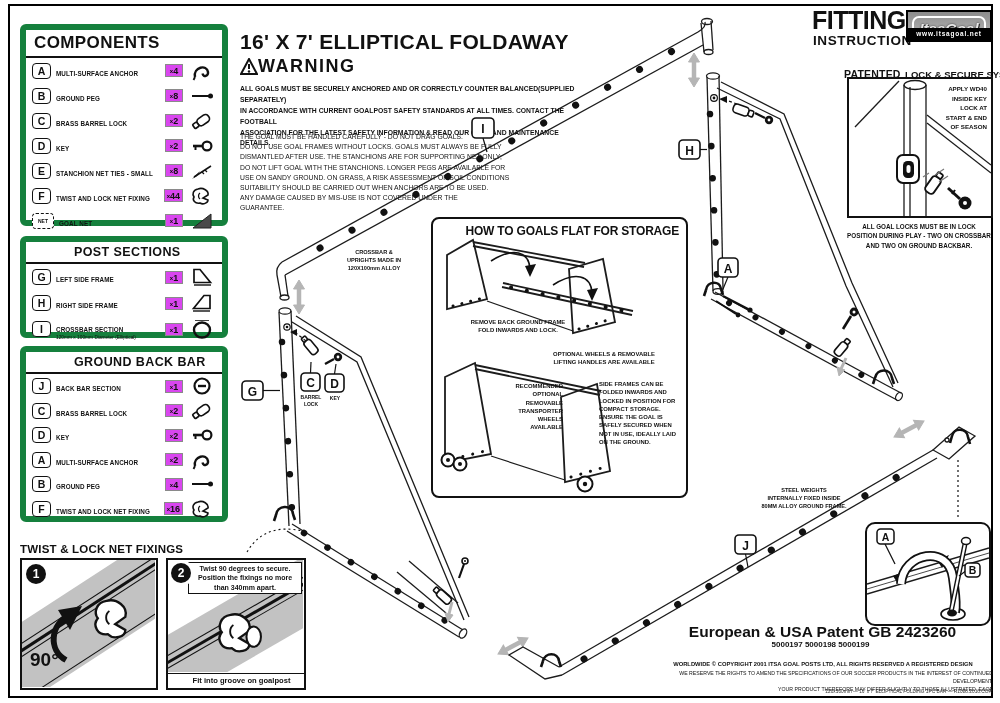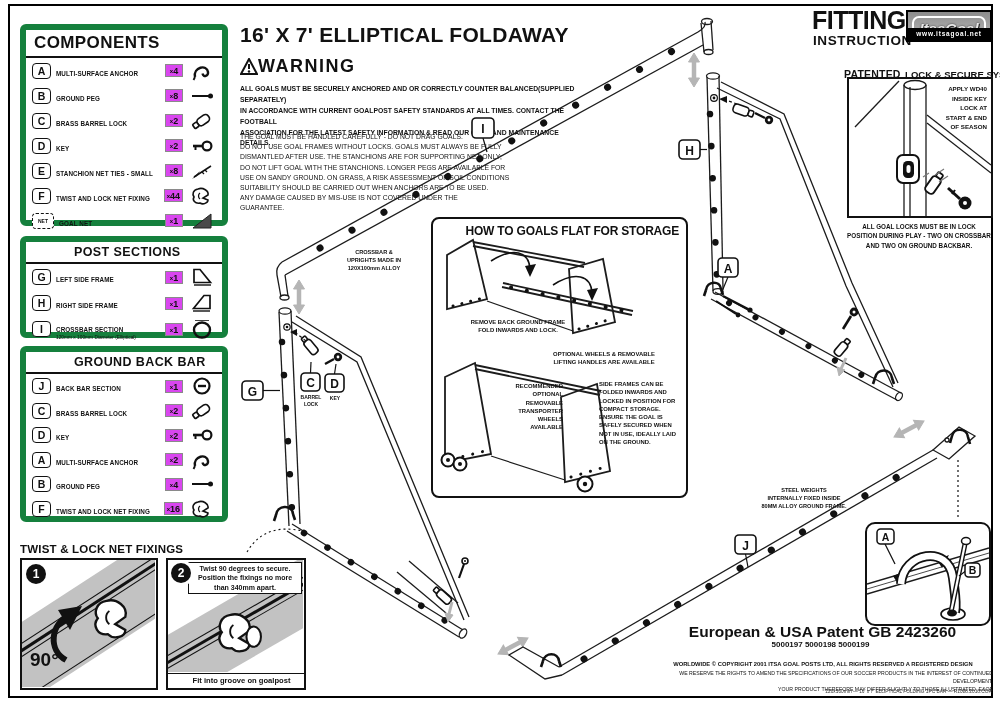--- a/index.html
+++ b/index.html
@@ -23,21 +23,21 @@
   .lbl { flex:1; line-height:1.1; }
   .lbl b { font-size:6.3px; font-weight:700; letter-spacing:.1px; }
   .sub { display:block; font-size:4.8px; font-style:normal; }
   .sub:empty { display:none; }
   .qty { display:block; min-width:18px; padding:0 2px; height:13px; line-height:12px; text-align:center;
          border:1.4px solid #8a8a8a; background:#d946ef; font-weight:800; font-size:9px; flex:none; }
   .qty::first-letter { font-size:6px; vertical-align:top; }
   .ic { width:28px; height:20px; display:flex; align-items:center; justify-content:center; flex:none; }
 
   
-  .doc-title { left:240px; top:23px; font-size:21px; font-weight:800; letter-spacing:.3px; }
+  .doc-title { left:240px; top:30px; font-size:21px; font-weight:800; letter-spacing:.3px; }
   .warn-head { left:240px; top:56px; display:flex; align-items:center; }
   .warn-head span { font-size:18px; font-weight:800; letter-spacing:1.5px; }
   .warn-p1 { left:240px; top:84px; width:340px; font-size:6.8px; font-weight:700;
              line-height:1.6; white-space:pre-line; }
   .warn-p2 { left:240px; top:132px; width:340px; font-size:6.8px; font-weight:500;
              line-height:1.5; white-space:pre-line; }
   .fitting1 { left:812px; top:8px; font-size:25px; font-weight:900; letter-spacing:-.5px; line-height:1; }
   .fitting2 { left:813px; top:33px; font-size:13.5px; font-weight:800; letter-spacing:.6px; }
   .logo { left:906px; top:10px; width:86px; height:32px; border:2px solid #000;
           background:linear-gradient(#8d8d8d,#b9b9b9); }

